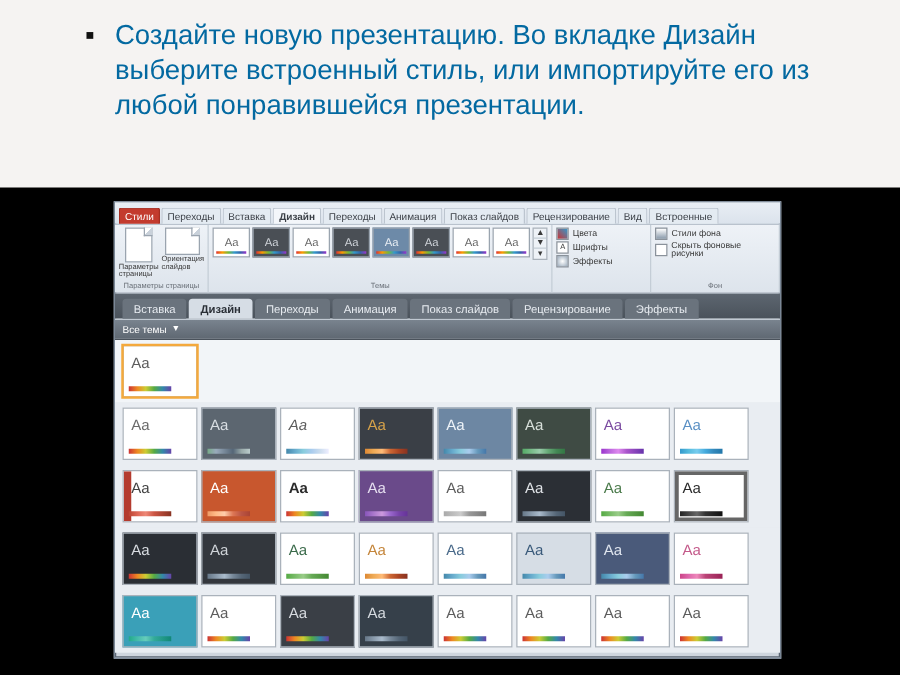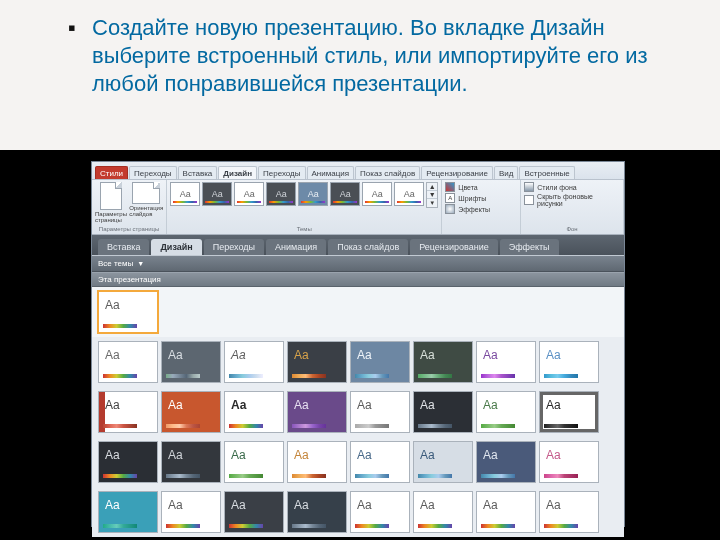--- a/index.html
+++ b/index.html
@@ -165,21 +165,20 @@
       <div class="st">Показ слайдов</div>
       <div class="st">Рецензирование</div>
       <div class="st">Эффекты</div>
     </div>
 
     <div class="panel">
       <div class="drop-head">
         <span>Все темы</span>
           <span class="arrow">▼</span>
       </div>
-      <div class="sec-label">Эта презентация</div>
       <div class="theme-row single">
         <div class="tcell sel">
           <span class="aa">Aa</span>
           <div class="tstrip strip-rainbow"></div>
         </div>
       </div>
       <div id="theme-grid">
           <div class="theme-row">
             <div class="tcell" style="background: rgb(255, 255, 255);">
               <span class="aa" style="color: rgb(106, 106, 106);">Aa</span>

